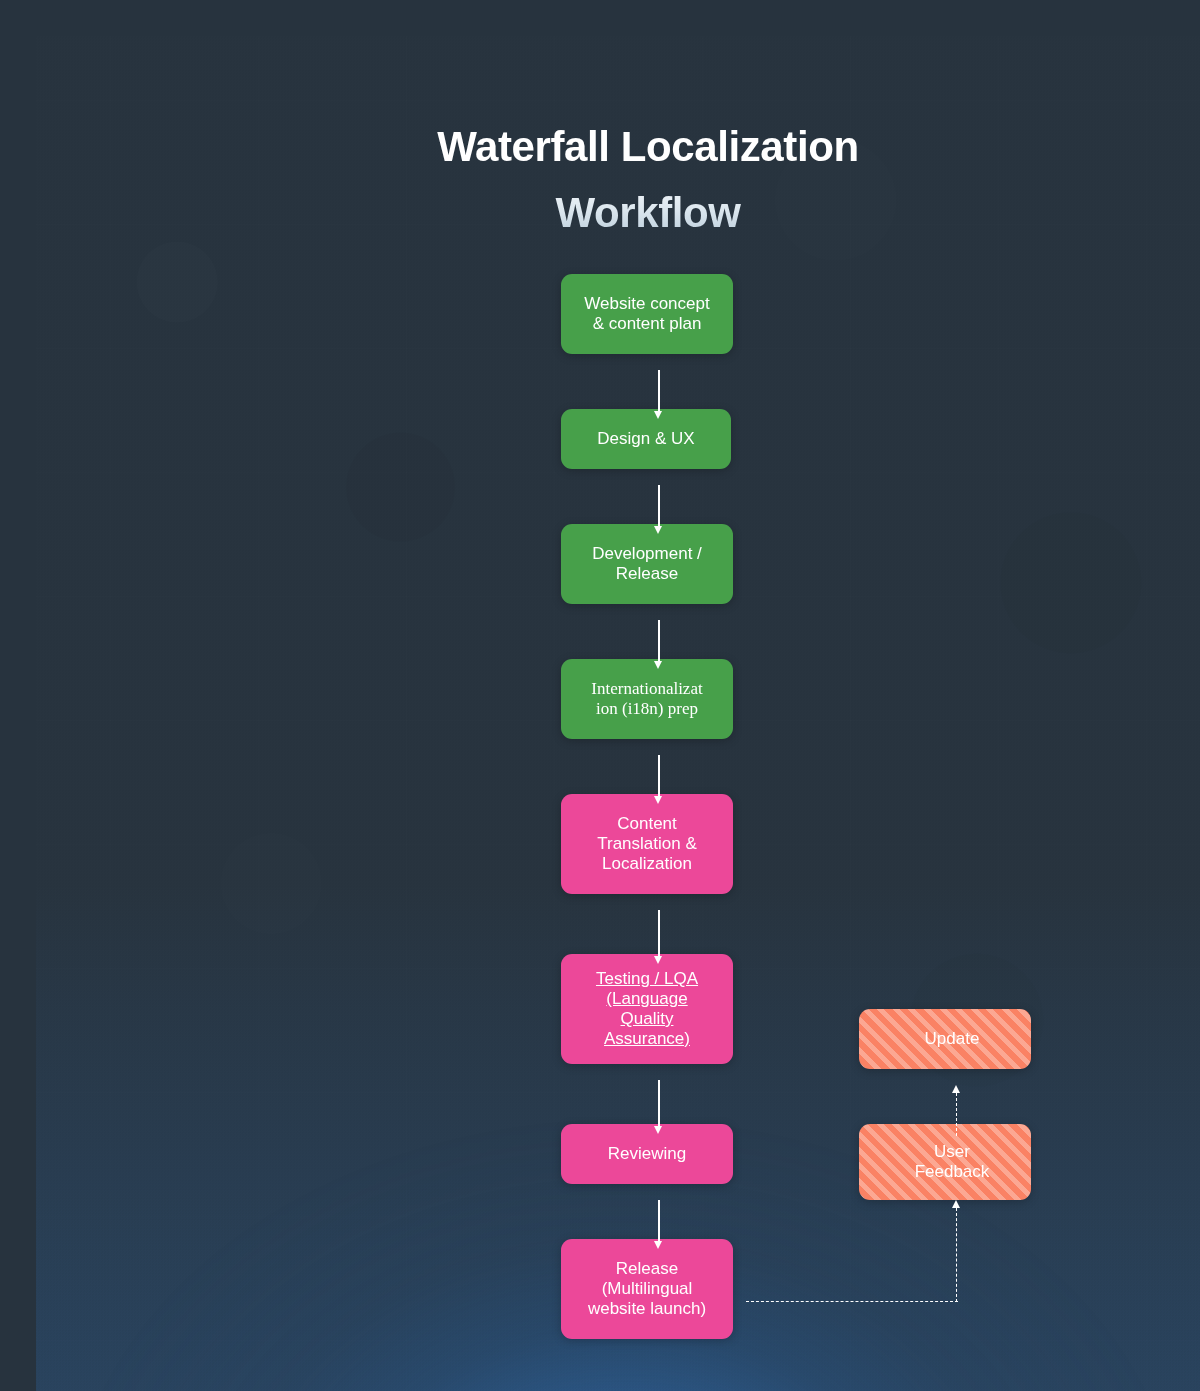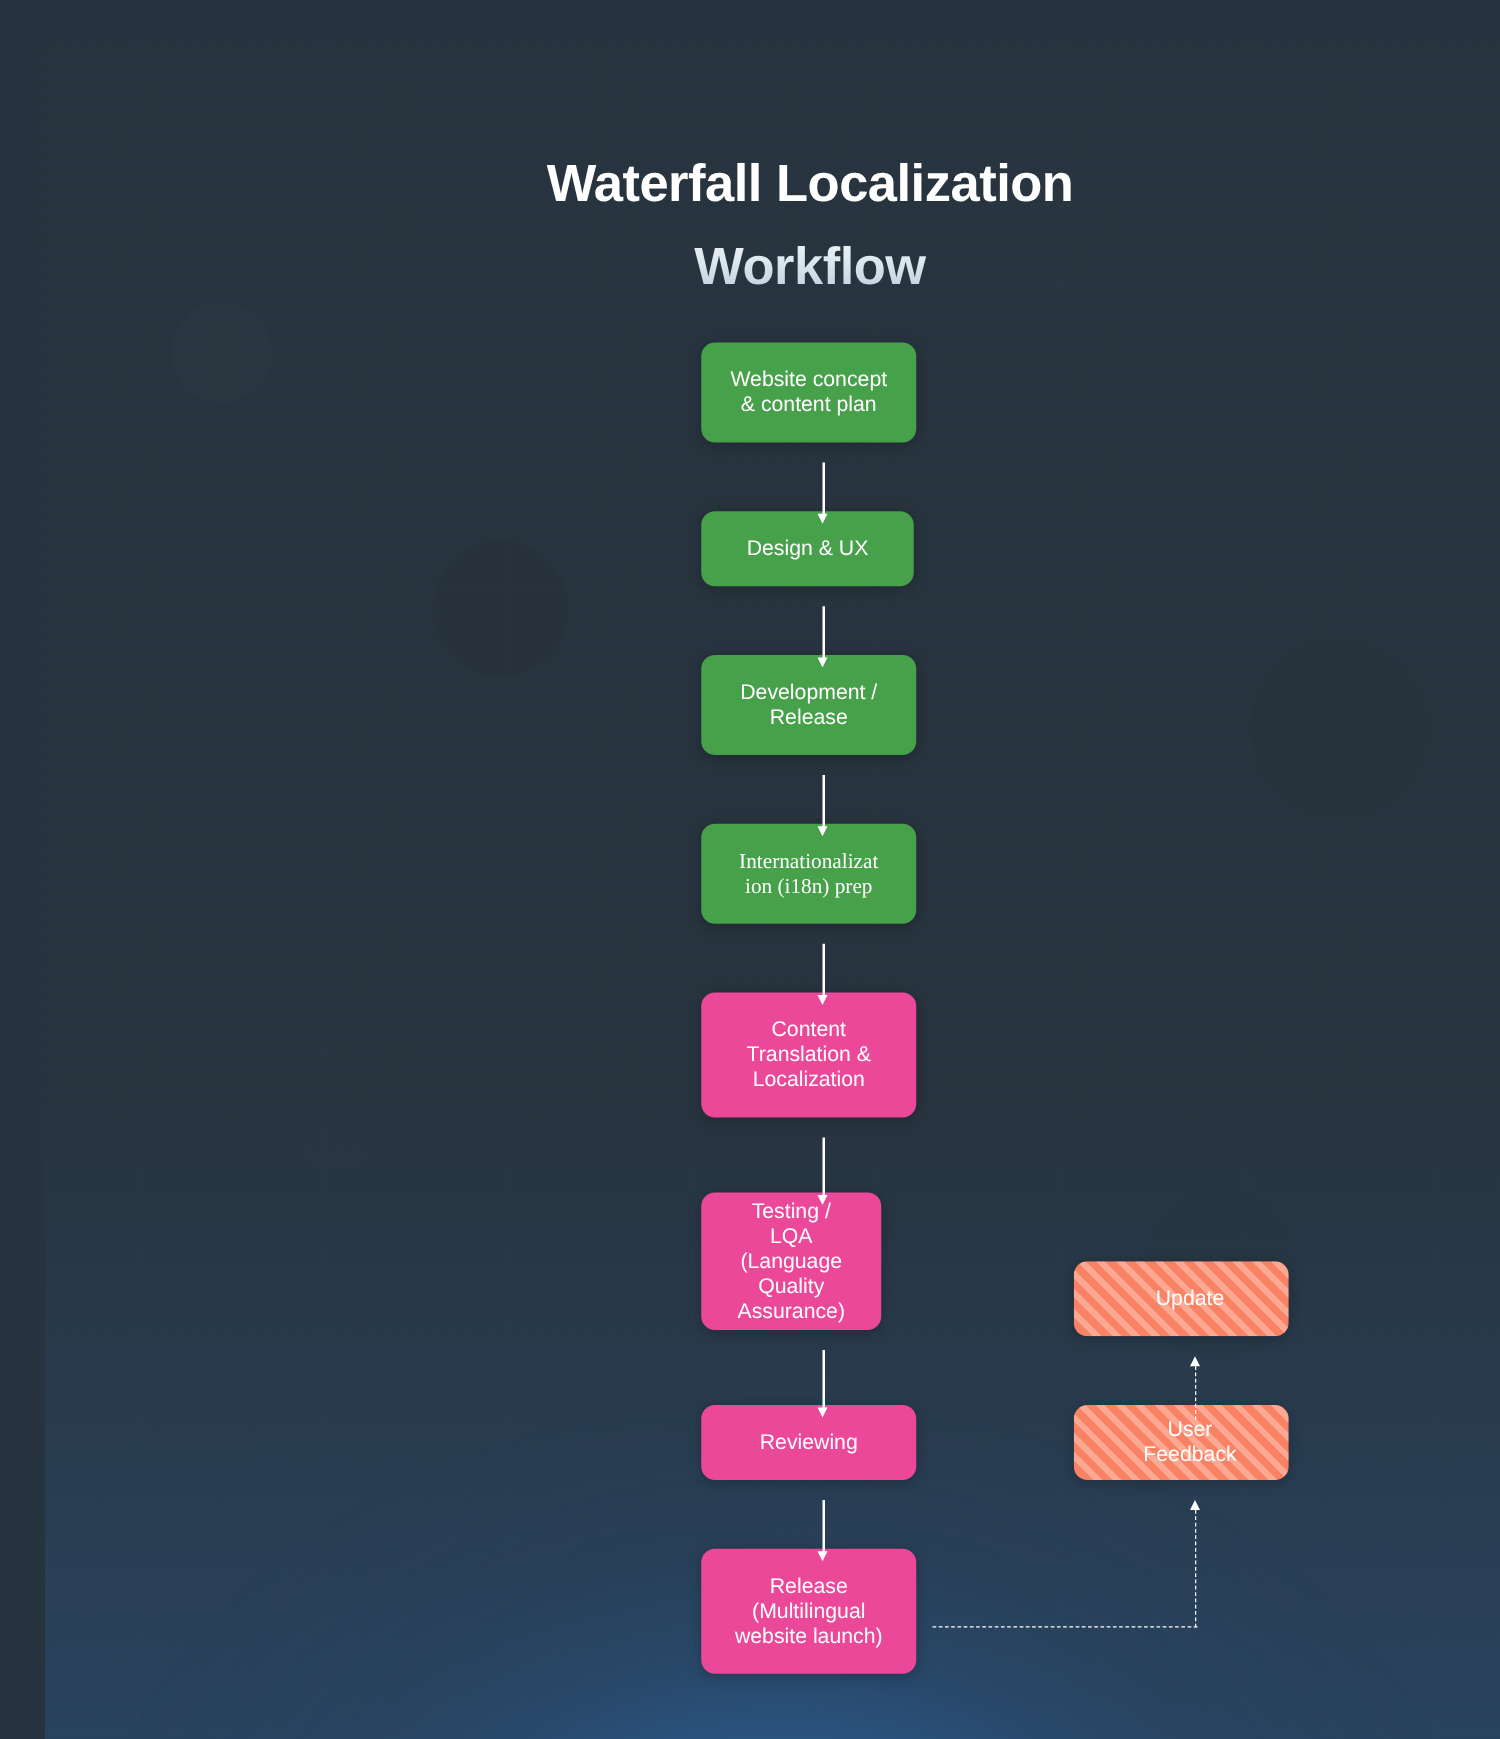--- a/index.html
+++ b/index.html
@@ -168,37 +168,37 @@
   </div>
 
   <div class="node green" style="left:513px; top:611px; width:172px; height:80px;font-family:Liberation Serif, serif;">
     <span class="label">Internationalizat ion (i18n) prep</span>
   </div>
 
   <div class="node blue" style="left:513px; top:746px; width:172px; height:100px;">
     <span class="label">Content Translation &amp; Localization</span>
   </div>
 
-  <div class="node blue" style="left:513px; top:906px; width:144px; height:110px;">
+  <div class="node blue" style="left:513px; top:906px; width:172px; height:110px;text-decoration:underline;">
     <span class="label">Testing / LQA (Language Quality Assurance)</span>
   </div>
 
   <div class="node blue" style="left:513px; top:1191px; width:172px; height:100px;">
     <span class="label">Release (Multilingual website launch)</span>
   </div>
 
   <div class="node blue" style="left:513px; top:1076px; width:172px; height:60px;">
     <span class="label">Reviewing</span>
   </div>
 
   <div class="node orange" style="left:811px; top:961px; width:172px; height:60px;">
     <span class="label">Update</span>
   </div>
 
-  <div class="node orange" style="left:811px; top:1076px; width:172px; height:60px;">
+  <div class="node orange" style="left:811px; top:1076px; width:172px; height:76px;">
     <span class="label">User Feedback</span>
   </div>
 
   <div class="conn">
     <div class="vline" style="left:598px; top:310px; height:43px;"></div>
     <div class="arrow-down" style="left:594px; top:351px;"></div>
   </div>
 
   <div class="conn">
     <div class="vline" style="left:598px; top:425px; height:43px;"></div>

